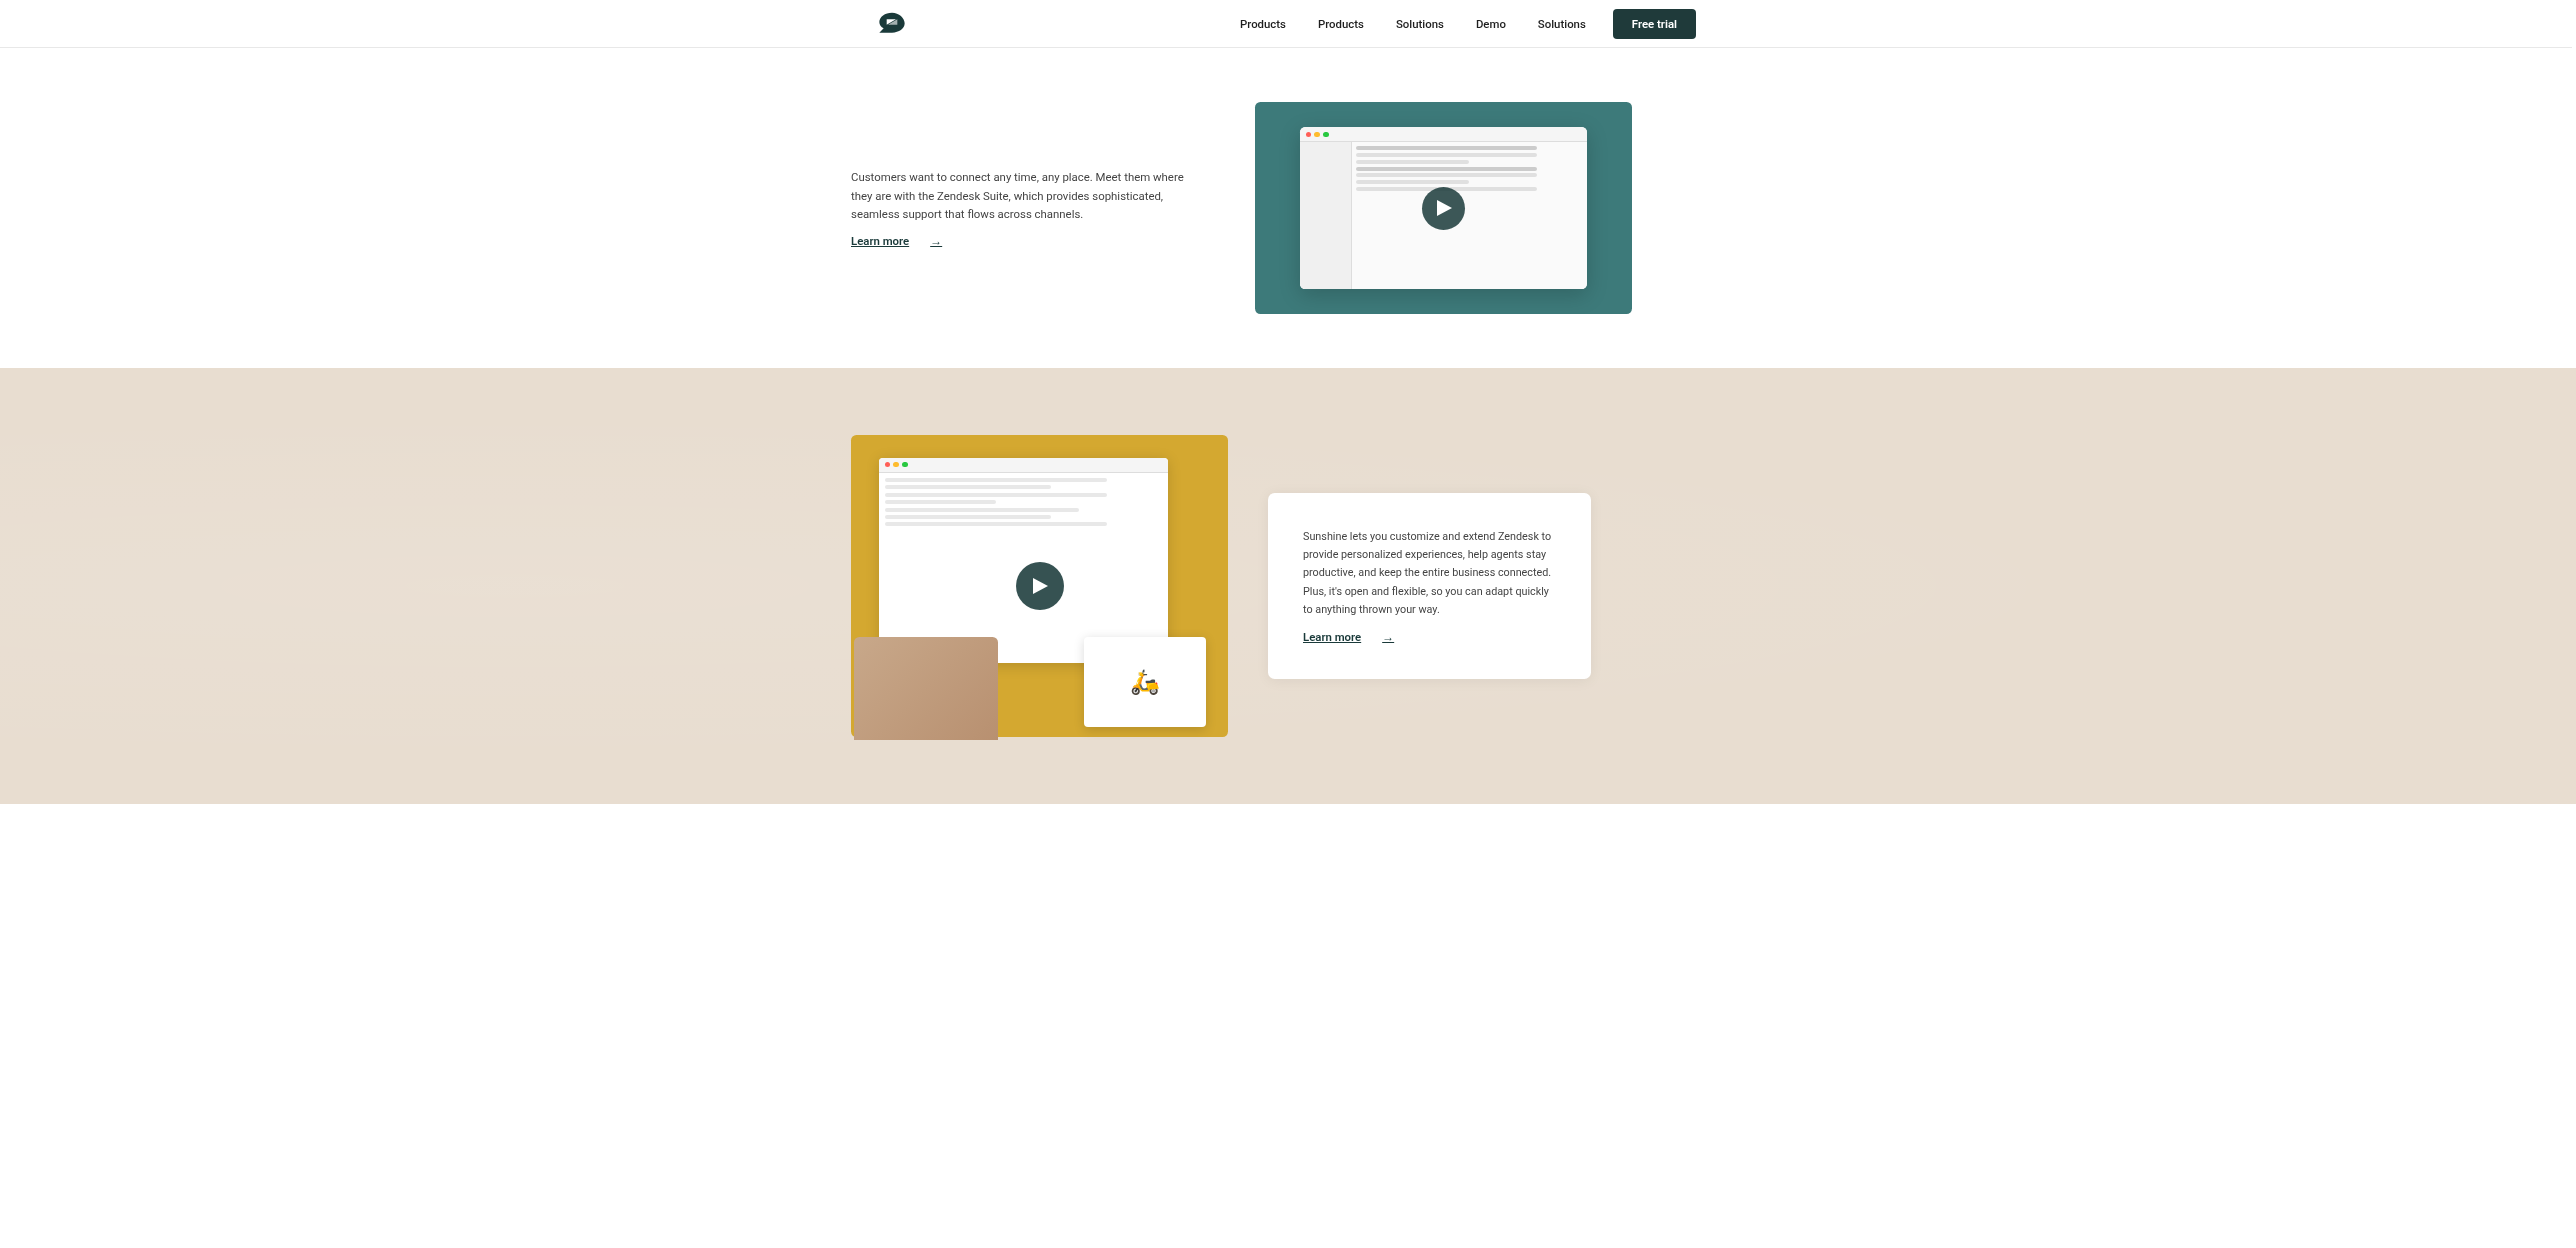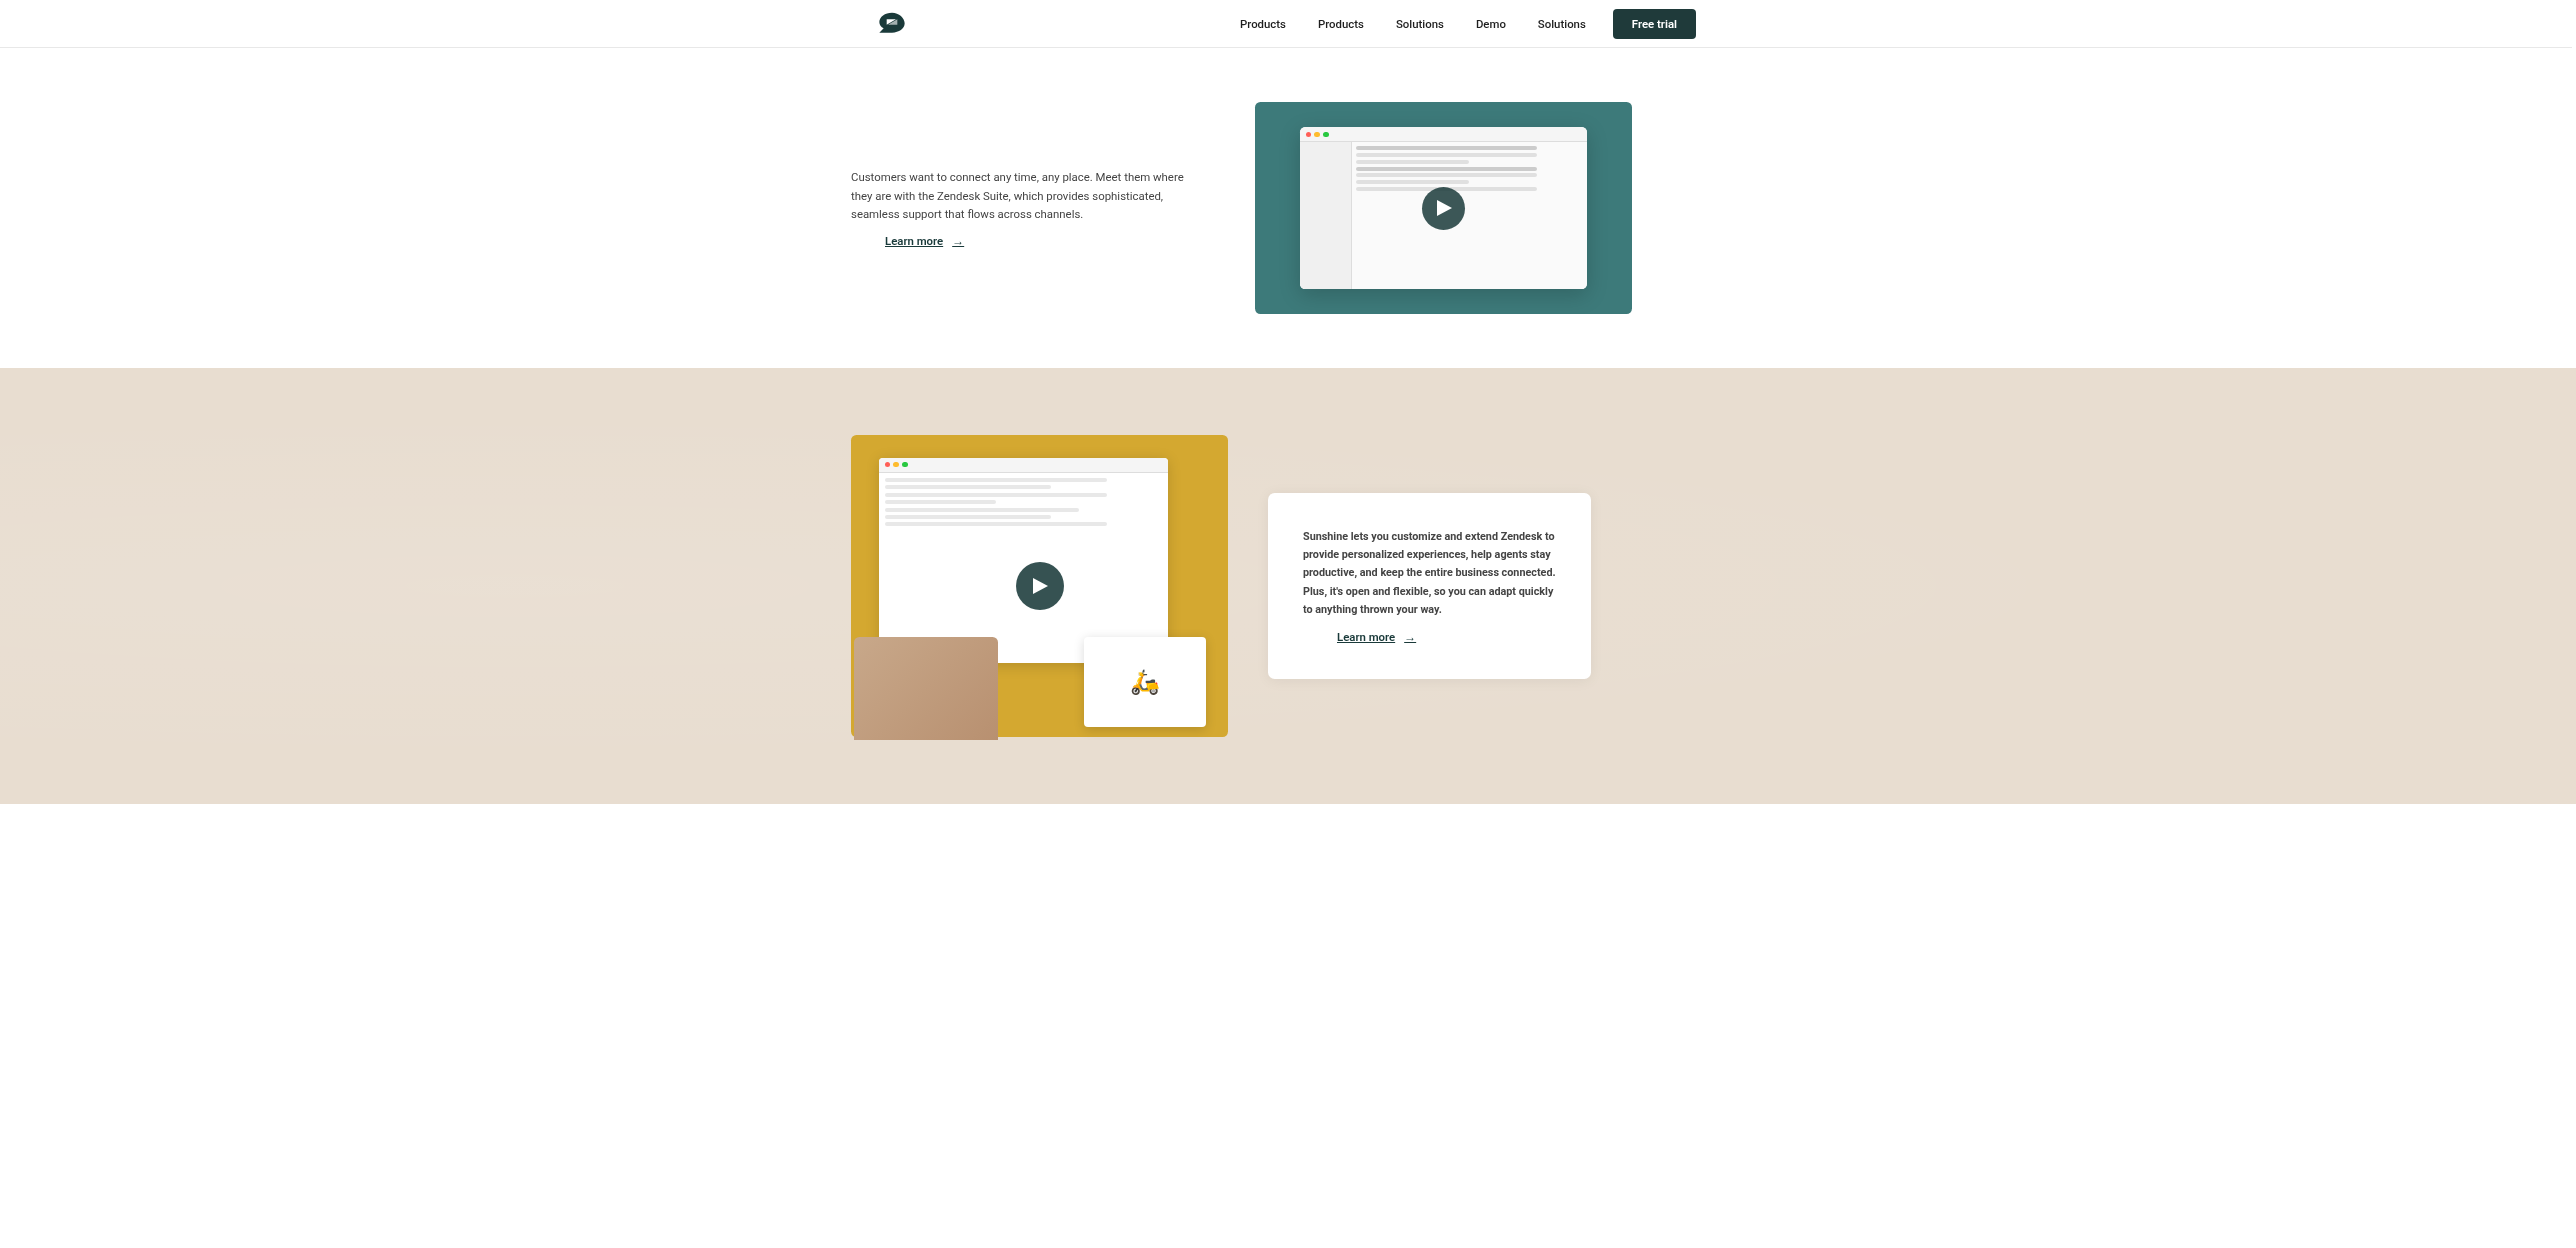--- a/index.html
+++ b/index.html
@@ -111,27 +111,26 @@
     .section-text p {
       font-size: 11.4px;
       color: #444;
       line-height: 1.65;
       margin-bottom: 10px;
     }
 
     .learn-more-link {
       display: inline-flex;
       align-items: center;
-      gap: 9px;
+      gap: 21px;
       color: #1a3a3a;
       font-size: 11.4px;
       font-weight: 600;
       text-decoration: underline;
       cursor: pointer;
-      margin-left: 34px;
     }
 
     .learn-more-link span.arrow {
       font-size: 12px;
     }
 
     .section-media {
       flex: 1;
       max-width: 377px;
     }
@@ -357,21 +356,20 @@
       color: #1a3a3a;
       line-height: 1.2;
       margin-bottom: 16px;
     }
 
     .customize-card p {
       font-size: 10.8px;
       color: #444;
       line-height: 1.7;
       margin-bottom: 11px;
-      font-weight: bold;
     }
   </style>
 </head>
 <body>
 
 <nav class="navbar">
   <div class="navbar-inner">
     <div class="logo">
       <svg viewBox="0 0 48 36" fill="none" xmlns="http://www.w3.org/2000/svg">
 

